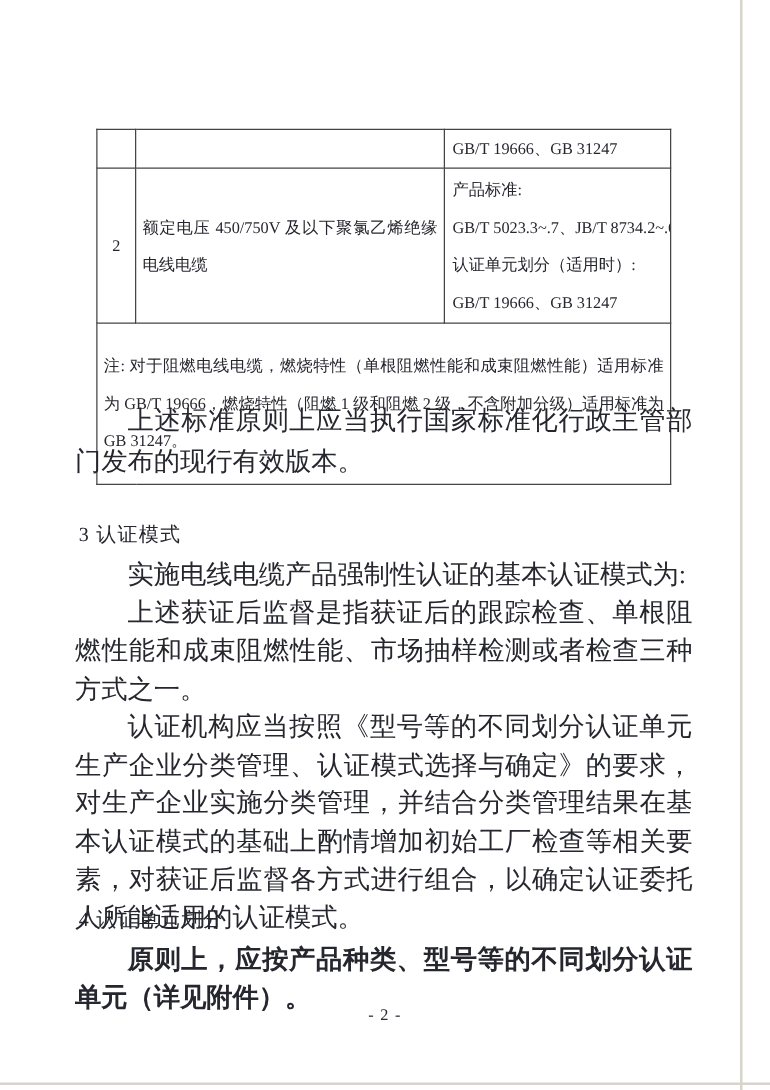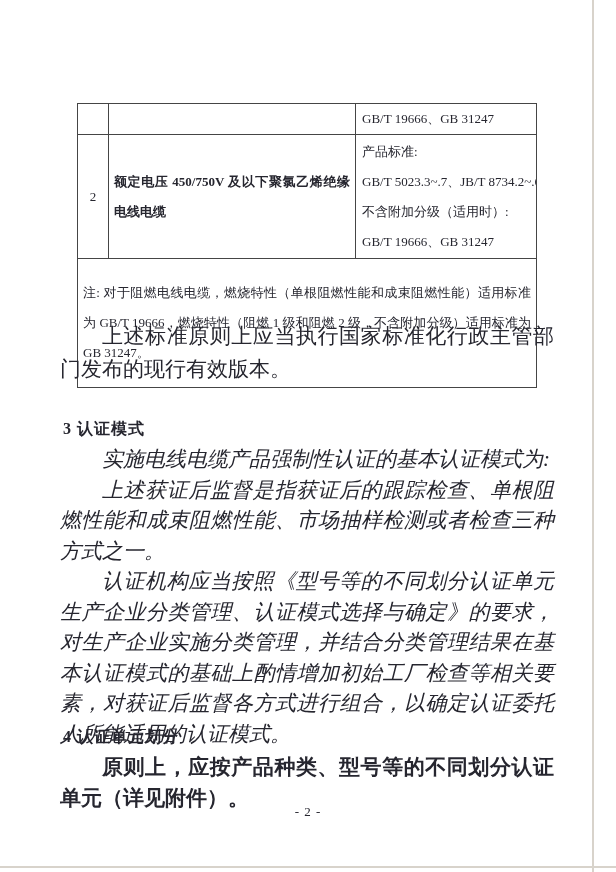--- a/index.html
+++ b/index.html
@@ -37,47 +37,47 @@
     vertical-align: middle;
     overflow: hidden;
     word-break: break-all;
   }
   .col-seq  { width: 31px; }
   .col-prod { width: 247px; }
   .col-std  { width: 181px; }
   .row-cont td { height: 30px; }
   .row-item td { height: 124px; }
   .cell-seq { text-align: center; }
-  .cell-prod { padding: 4px 5px; line-height: 30px; text-align: justify; font-weight: bold; }
+  .cell-prod { padding: 4px 5px; line-height: 30px; text-align: justify; }
   .cell-std { padding: 0 6px; }
   .cell-std .std-line { line-height: 30px; white-space: nowrap; }
   .row-note td {
     height: 61px;
     padding: 19px 5px;
     line-height: 30px;
     text-align: justify;
     vertical-align: middle;
     word-break: break-all;
   }
 
   
   .bodyblock {
     position: absolute; left: 60px; width: 494px;
     font-size: 21px; line-height: 30.5px;
     text-align: justify;
     word-break: break-all;
   }
   .bodyblock p { text-indent: 42px; }
   #para-version { top: 320px; line-height: 33px; }
-  #sec3-body { top: 444px; font-style: italic; }
+  #sec3-body { top: 444px; }
   #sec4-body { top: 752px; font-weight: bold; }
 
   .sec-heading {
     position: absolute; left: 63px; width: 490px;
-    font-size: 16px; font-weight: bold;
+    font-size: 16px; font-weight: normal;
     line-height: 22px;
     letter-spacing: 1px;
   }
   #sec3-heading { top: 418px; }
   #sec4-heading { top: 726px; }
 
   .page-number {
     position: absolute; left: 0; top: 804px; width: 616px;
     text-align: center; font-size: 13px; letter-spacing: 1px;
   }
@@ -100,21 +100,21 @@
         <td class="cell-std">
           <div class="std-line">GB/T 19666、GB 31247</div>
         </td>
       </tr>
       <tr class="row-item">
         <td class="cell-seq">2</td>
         <td class="cell-prod">额定电压 450/750V 及以下聚氯乙烯绝缘电线电缆</td>
         <td class="cell-std">
           <div class="std-line">产品标准:</div>
           <div class="std-line">GB/T 5023.3~.7、JB/T 8734.2~.6</div>
-          <div class="std-line">不含附加分级（适用时）:</div>
+          <div class="std-line">认证单元划分（适用时）:</div>
           <div class="std-line">GB/T 19666、GB 31247</div>
         </td>
       </tr>
       <tr class="row-note">
         <td colspan="3">注: 对于阻燃电线电缆，燃烧特性（单根阻燃性能和成束阻燃性能）适用标准为 GB/T 19666，燃烧特性（阻燃 1 级和阻燃 2 级，不含附加分级）适用标准为 GB 31247。</td>
       </tr>
     </tbody>
   </table>
 
   <div class="bodyblock" id="para-version">

